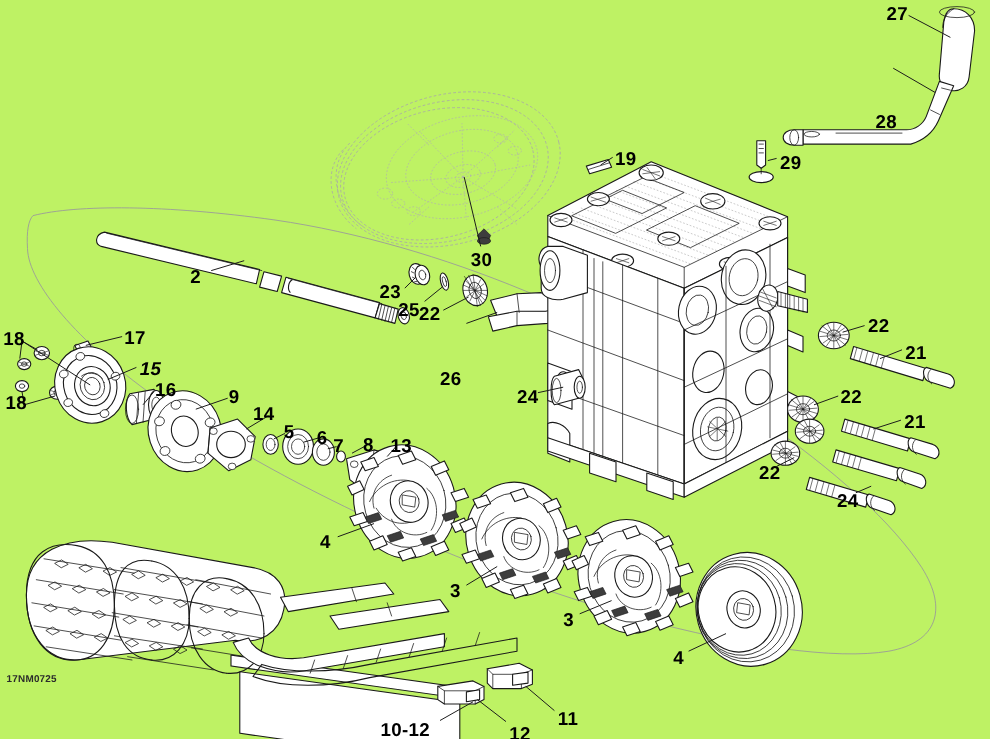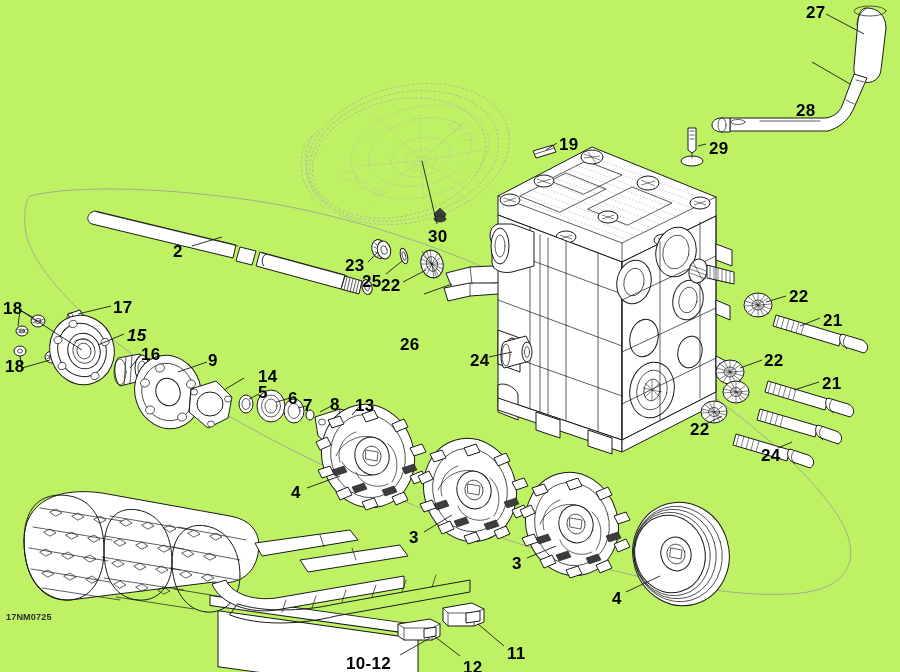--- a/index.html
+++ b/index.html
@@ -828,21 +828,21 @@
       <div class="callout" style="left: 5px; top: 358px;">18</div>
       <div class="callout" style="left: 141px; top: 346px;">16</div>
       <div class="callout" style="left: 208px; top: 352px;">9</div>
       <div class="callout" style="left: 470px; top: 352px;">24</div>
       <div class="callout" style="left: 789px; top: 288px;">22</div>
       <div class="callout" style="left: 823px; top: 312px;">21</div>
       <div class="callout" style="left: 764px; top: 352px;">22</div>
       <div class="callout" style="left: 822px; top: 375px;">21</div>
       <div class="callout" style="left: 690px; top: 421px;">22</div>
       <div class="callout" style="left: 761px; top: 447px;">24</div>
-      <div class="callout" style="left: 258px; top: 368px;">14</div>
+      <div class="callout" style="left: 230px; top: 368px;">14</div>
       <div class="callout" style="left: 258px; top: 384px;">5</div>
       <div class="callout" style="left: 288px; top: 390px;">6</div>
       <div class="callout" style="left: 303px; top: 397px;">7</div>
       <div class="callout" style="left: 330px; top: 396px;">8</div>
       <div class="callout" style="left: 355px; top: 397px;">13</div>
       <div class="callout" style="left: 291px; top: 484px;">4</div>
       <div class="callout" style="left: 409px; top: 529px;">3</div>
       <div class="callout" style="left: 512px; top: 555px;">3</div>
       <div class="callout" style="left: 612px; top: 590px;">4</div>
       <div class="callout" style="left: 346px; top: 655px;">10-12</div>

